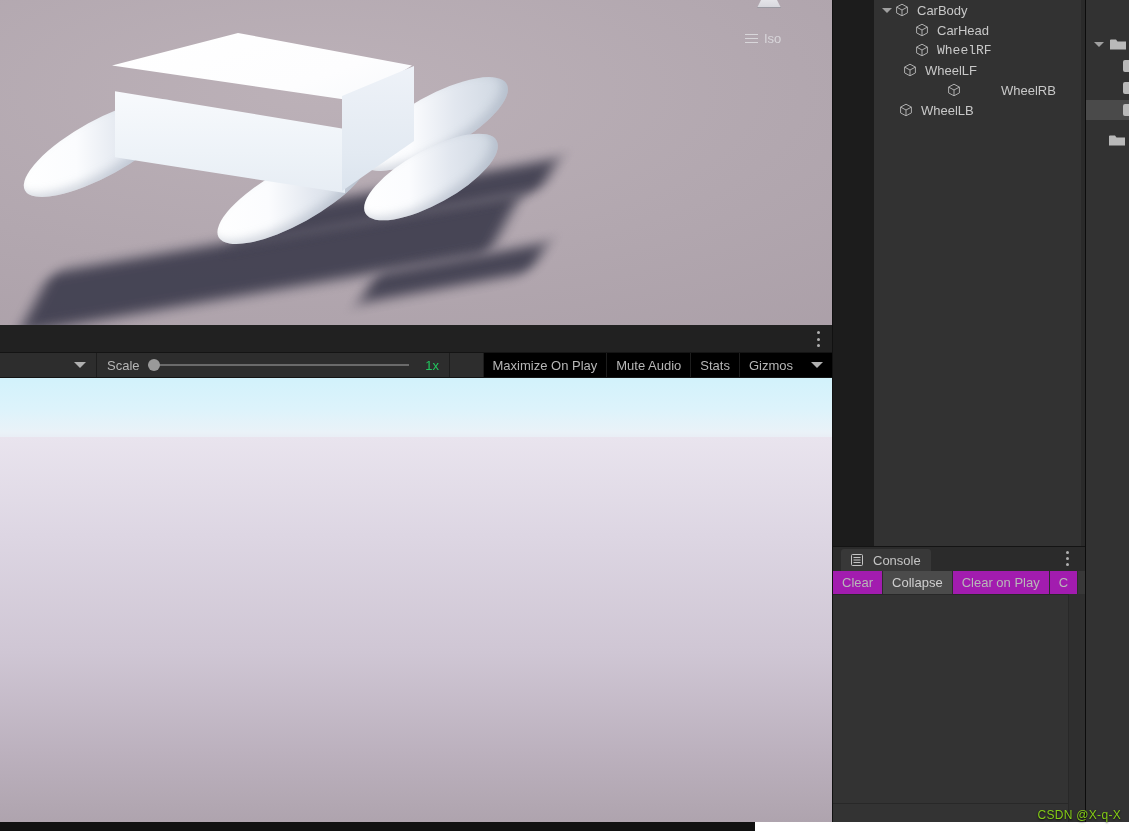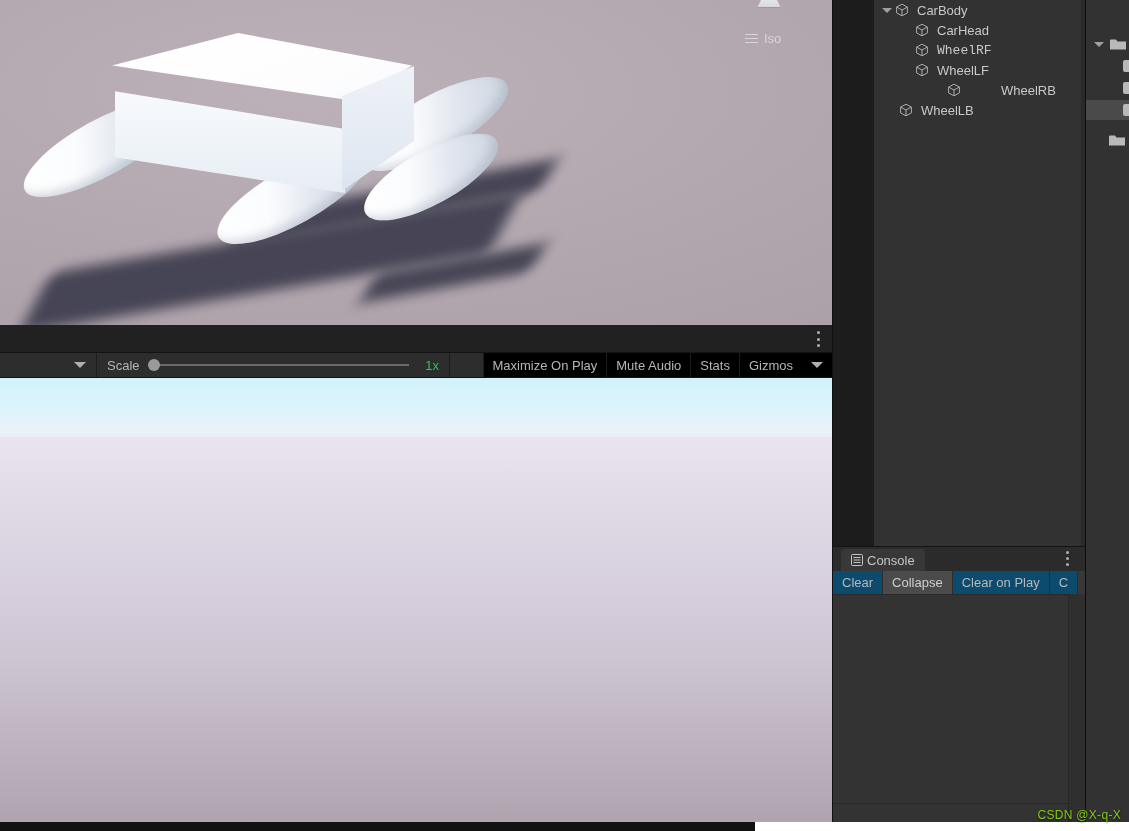--- a/index.html
+++ b/index.html
@@ -158,37 +158,37 @@
     background: #2a2a2a;
   }
 
   #console-panel {
     position: absolute; left: 833px; top: 546px; width: 252px; height: 285px;
     background: #383838; border-top: 1px solid #141414;
   }
   #console-tabstrip { position: relative; height: 24px; background: #2b2b2b; }
   #console-tab {
     position: absolute; left: 8px; top: 2px; height: 22px;
-    display: flex; align-items: center; gap: 4px; padding: 0 10px;
+    display: flex; align-items: center; gap: 10px; padding: 0 10px;
     background: #383838; color: #c4c4c4; font-size: 13px;
     border-radius: 3px 3px 0 0;
   }
   #console-kebab {
     position: absolute; right: 16px; top: 4px; width: 4px; height: 15px;
     display: flex; flex-direction: column; justify-content: space-between;
     align-items: center;
   }
   #console-kebab span { width: 3px; height: 3px; border-radius: 50%; background: #b0b0b0; }
   #console-toolbar {
     display: flex; align-items: stretch; height: 23px;
     background: #383838; font-size: 13px; overflow: hidden;
   }
   .cbtn {
     display: flex; align-items: center; padding: 0 9px;
-    color: #b8b8b8; background: #0c4a6e; white-space: nowrap;
+    color: #b8b8b8; background: #a21caf; white-space: nowrap;
     border-right: 1px solid #2c2c2c;
   }
   .cbtn.raised { background: #4b4b4b; color: #cfcfcf; }
   #console-body {
     position: relative; height: 209px; background: #333333;
     border-top: 1px solid #282828; border-right: 1px solid #282828;
     margin-right: 16px;
   }
   #console-detail {
     position: relative; height: 76px; background: #333333;
@@ -331,21 +331,21 @@
         <div class="tree-row" style="padding-left: 28px; font-family: Liberation Mono, monospace;">
           <span style="width: 13px; flex: 0 0 auto;"></span>
           <span style="display: flex; align-items: center; margin-right: 4px; flex: 0 0 auto;">
             <svg class="cube-icon" width="14" height="14" viewBox="0 0 14 14">
               <path d="M7 1.2 L12.4 4.1 L12.4 9.9 L7 12.8 L1.6 9.9 L1.6 4.1 Z" fill="none" stroke="#aeaeae" stroke-width="1"></path>
               <path d="M1.6 4.1 L7 7 L12.4 4.1 M7 7 L7 12.8" fill="none" stroke="#aeaeae" stroke-width="1"></path>
             </svg>
           </span>
           <span>WheelRF</span>
         </div>
-        <div class="tree-row" style="padding-left: 28px;">
+        <div class="tree-row" style="padding-left: 16px;">
           <span style="width: 13px; flex: 0 0 auto;"></span>
           <span style="display: flex; align-items: center; margin-right: 4px; flex: 0 0 auto;">
             <svg class="cube-icon" width="14" height="14" viewBox="0 0 14 14">
               <path d="M7 1.2 L12.4 4.1 L12.4 9.9 L7 12.8 L1.6 9.9 L1.6 4.1 Z" fill="none" stroke="#aeaeae" stroke-width="1"></path>
               <path d="M1.6 4.1 L7 7 L12.4 4.1 M7 7 L7 12.8" fill="none" stroke="#aeaeae" stroke-width="1"></path>
             </svg>
           </span>
           <span>WheelLF</span>
         </div>
         <div class="tree-row" style="padding-left: 28px; gap: 32px;">

